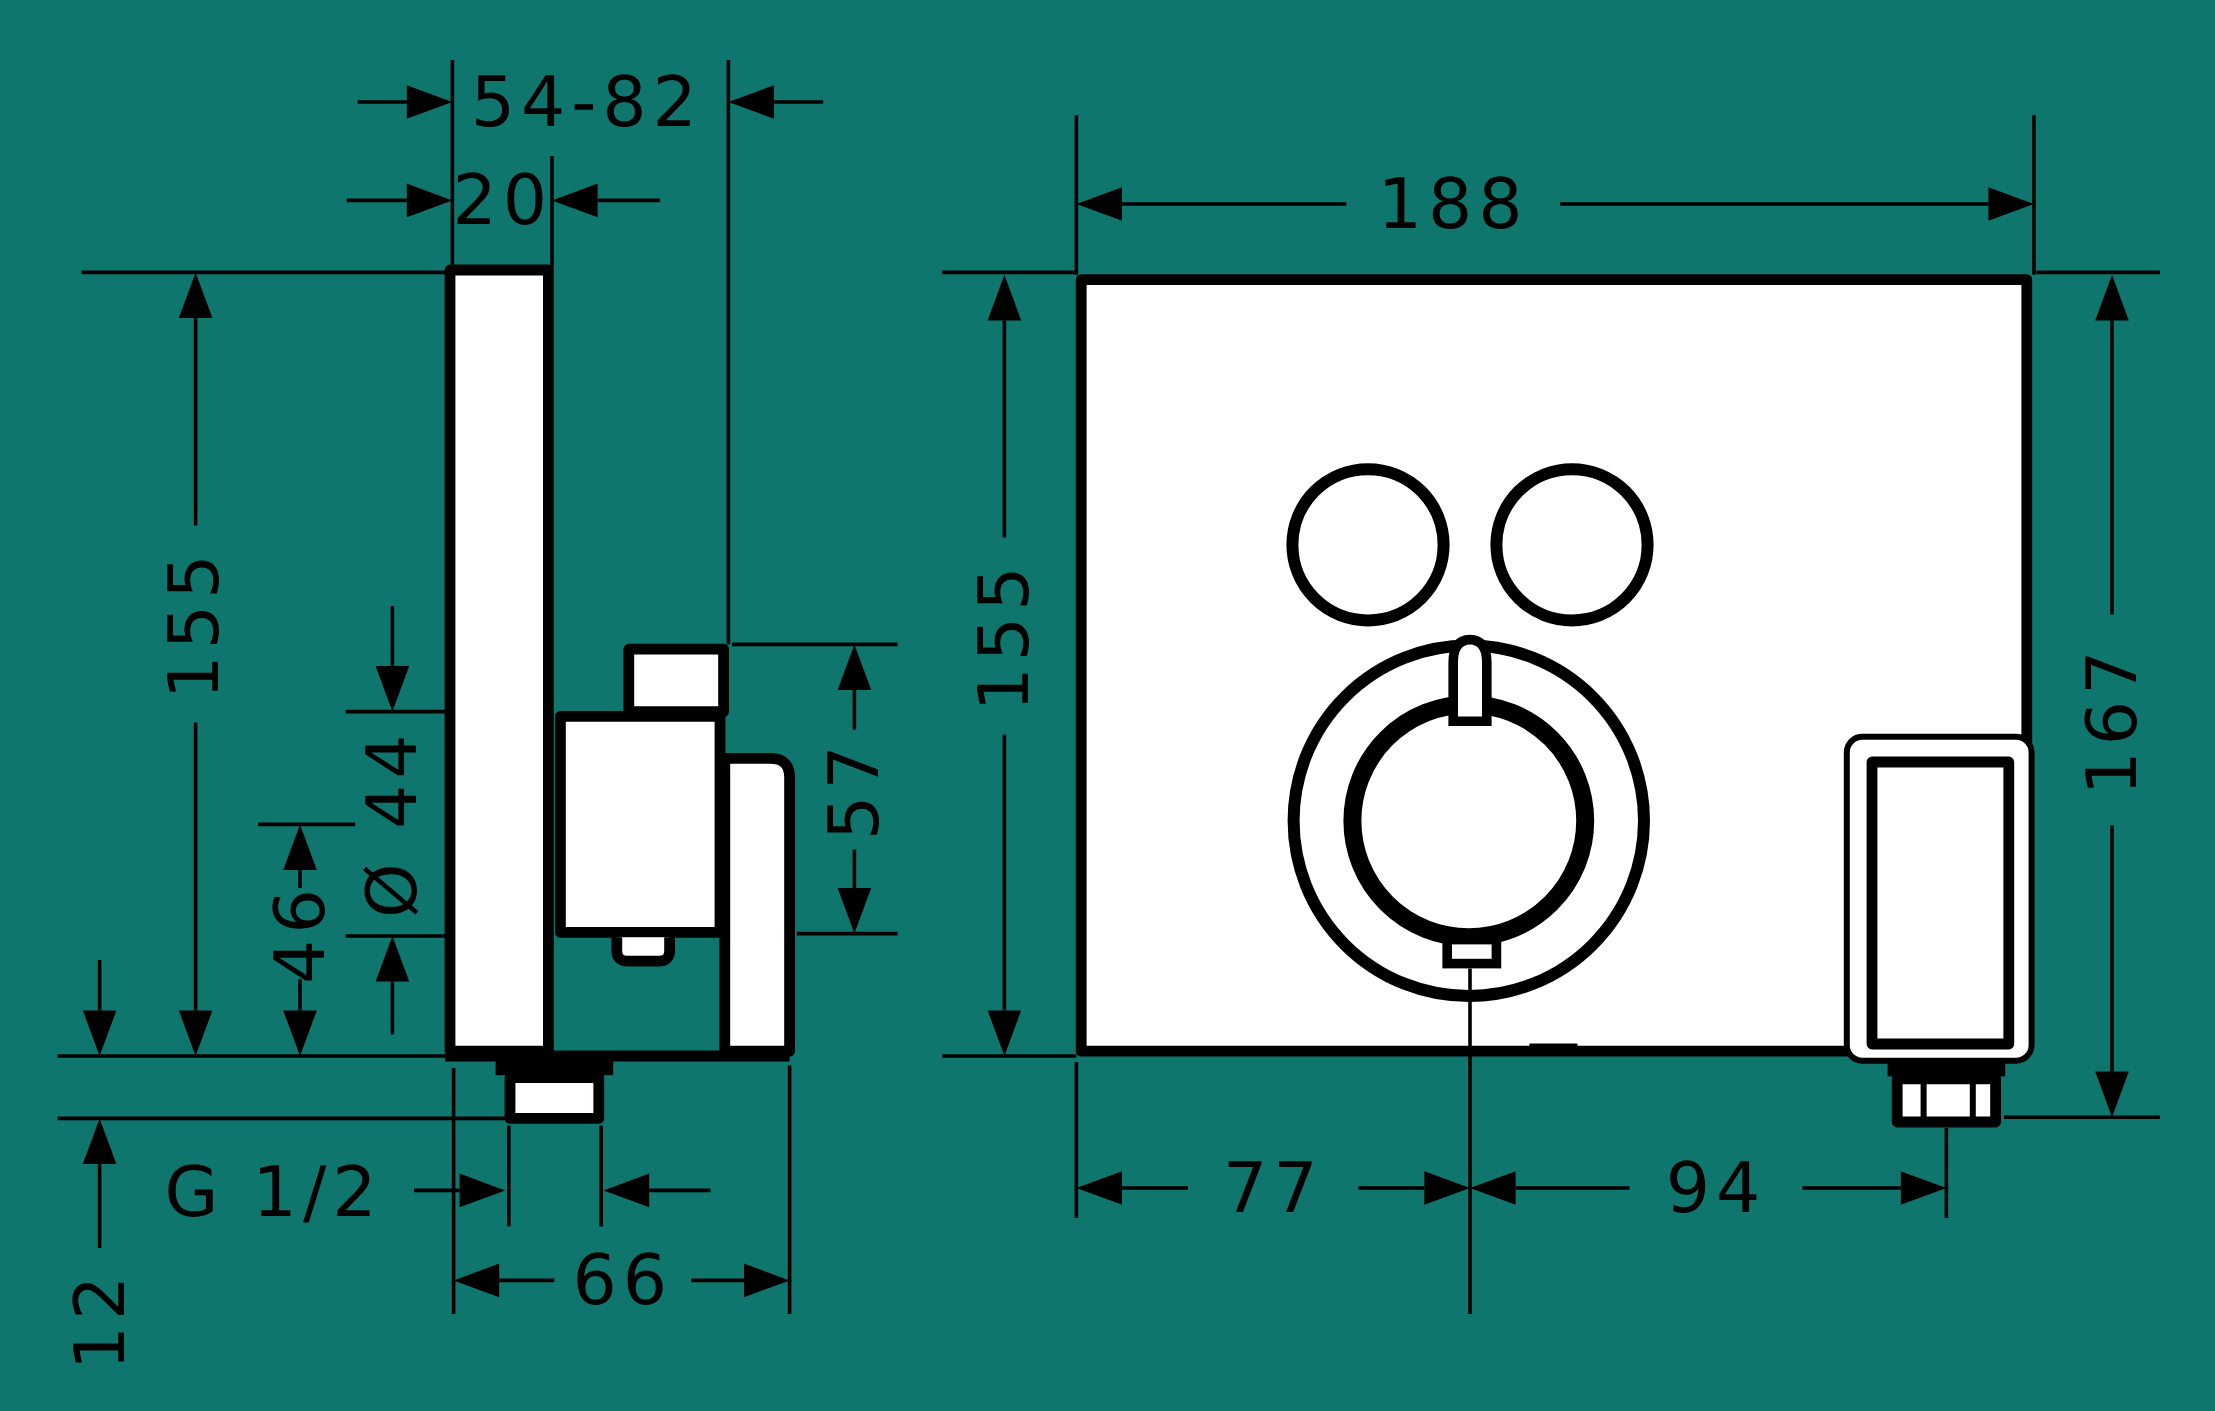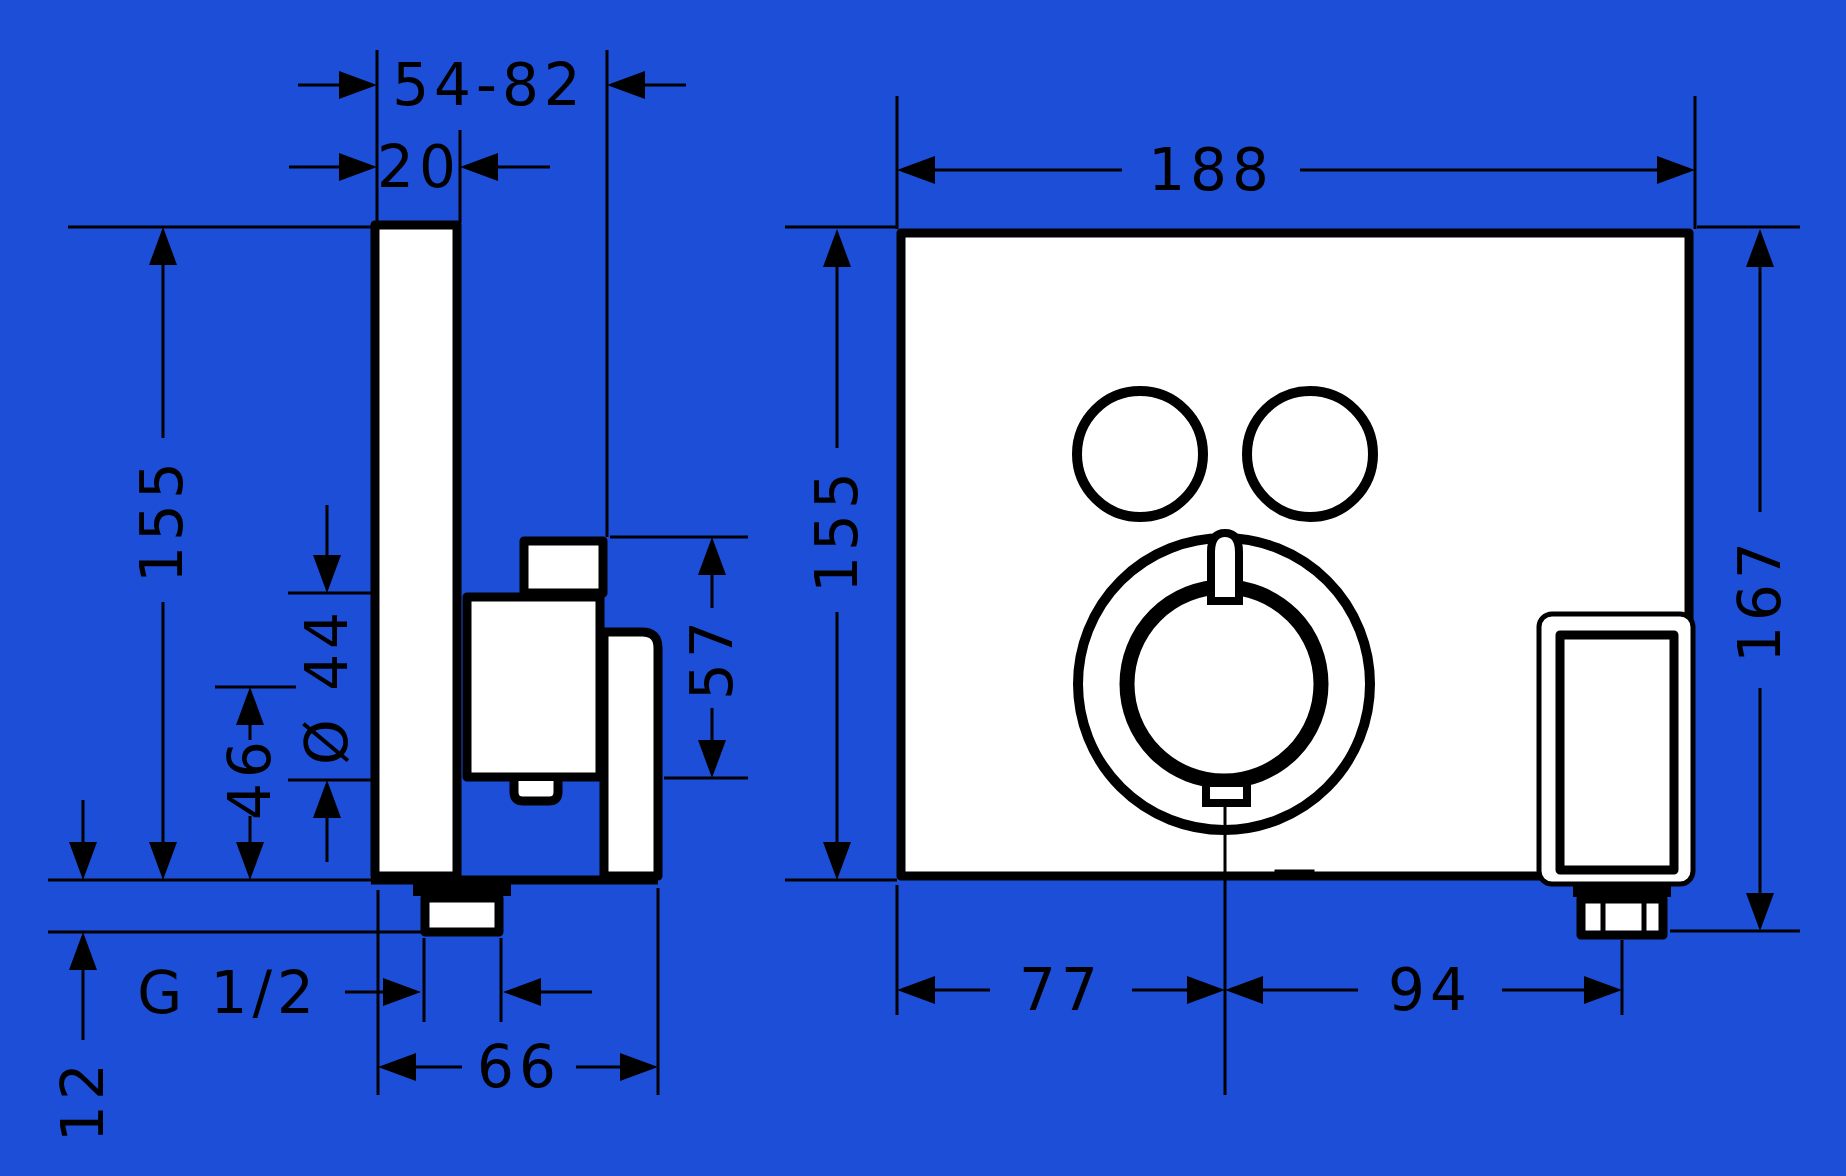--- a/index.html
+++ b/index.html
@@ -1,16 +1,16 @@
 <!DOCTYPE html>
 <html><head>
 <meta charset="utf-8">
 <style>
   html,body{margin:0;padding:0;background:#ffffff;}
-  .page{width:1846px;height:1176px;background:#1d4ed8;position:relative;font-family:"DejaVu Sans",sans-serif;}
+  .page{width:1846px;height:1176px;background:#0f766e;position:relative;font-family:"DejaVu Sans",sans-serif;}
   svg{display:block;}
   .part{fill:#ffffff;stroke:#000000;stroke-width:9;stroke-linejoin:round;}
   .part-thin{fill:#ffffff;stroke:#000000;stroke-width:5;stroke-linejoin:round;}
   .solid{fill:#000000;stroke:none;}
   .dim{stroke:#000000;stroke-width:3;fill:none;}
   .arr{fill:#000000;stroke:none;}
   .dimtext{font-family:"DejaVu Sans",sans-serif;font-size:58px;letter-spacing:5px;fill:#000000;text-anchor:middle;}
 </style>
 </head>
 <body>

